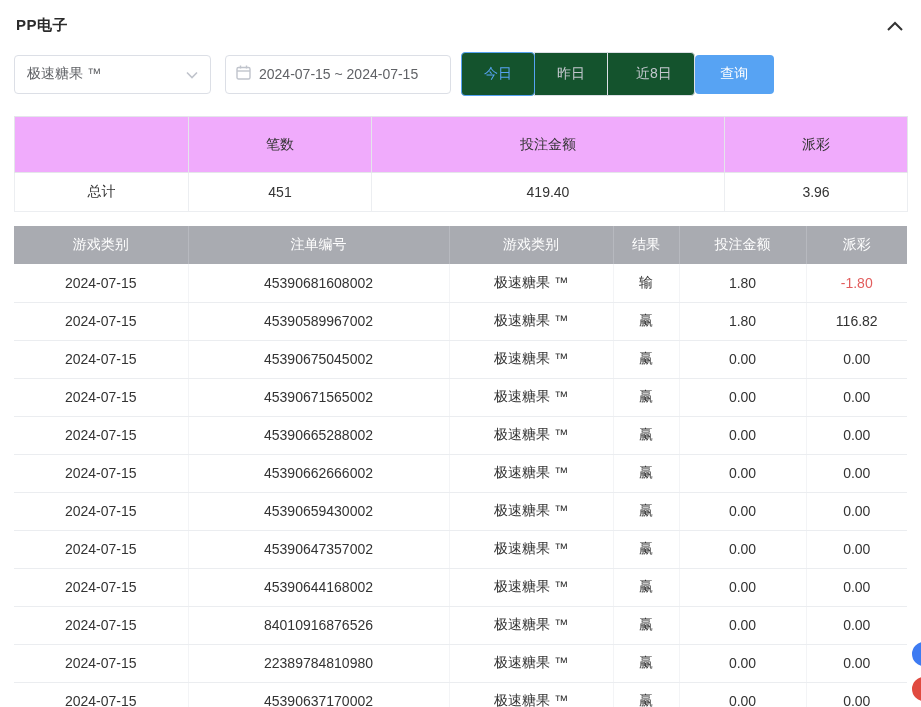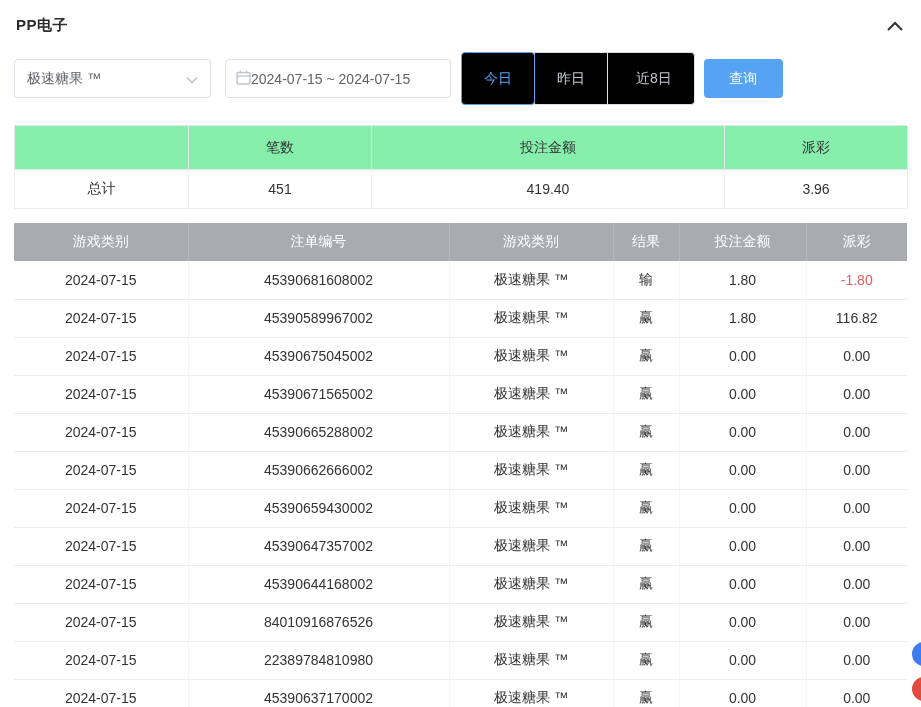--- a/index.html
+++ b/index.html
@@ -22,50 +22,50 @@
 
   
   .filter-bar { display:flex; align-items:center; margin-bottom:20px; }
   .select-box {
     width:197px; height:39px; border:1px solid #dcdfe6; border-radius:4px;
     display:flex; align-items:center; justify-content:space-between;
     padding:0 12px; font-size:14px; color:#606266; background:#fff; cursor:pointer;
   }
   .date-picker {
     width:226px; height:39px; border:1px solid #dcdfe6; border-radius:4px;
-    display:flex; align-items:center; margin-left:14px;
+    display:flex; align-items:center; gap:8px; margin-left:14px;
     padding:0 10px; font-size:14px; color:#606266; background:#fff; cursor:pointer;
   }
   .btn-group { display:flex; margin-left:10px; }
   .quick-btn {
-    height:53px; padding:0 22px; background:#000000; border:1px solid #dcdfe6;
+    height:44px; padding:0 22px; background:#14532d; border:1px solid #dcdfe6;
     font-size:14px; color:#c3c7ce; cursor:pointer; margin-left:-1px;
     font-family:inherit; position:relative;
   }
   .quick-btn:first-child { border-radius:4px 0 0 4px; margin-left:0; }
   .quick-btn:last-child { border-radius:0 4px 4px 0;padding-left:28px; }
   .quick-btn.active {
     color:var(--accent-blue,#57a3f3);
     border-color:var(--accent-blue,#57a3f3);
     z-index:1; border-radius:4px;
   }
   .search-btn {
-    height:39px; width:79px; margin-left:9px; border:none; border-radius:4px;
+    height:39px; width:79px; border:none; border-radius:4px;
     background:var(--accent-blue,#57a3f3); color:#fff; font-size:14px;
     cursor:pointer; font-family:inherit;
   }
 
   
   table { border-collapse:collapse; width:893px; table-layout:fixed; font-size:14px; }
   th, td { text-align:center; }
 
   
   .summary-table { margin-bottom:14px; }
   .summary-table th {
-    background:#86efac; height:44px; font-weight:normal; color:#333;
+    background:#f0abfc; height:56px; font-weight:normal; color:#333;
     border:1px solid #e4e6ea;
   }
   .summary-table td {
     background:#fff; height:39px; color:#333;
     border:1px solid #eceef1;
   }
   .summary-table col.c1 { width:174px; }
   .summary-table col.c2 { width:183px; }
   .summary-table col.c3 { width:353px; }
   .summary-table col.c4 { width:183px; }

